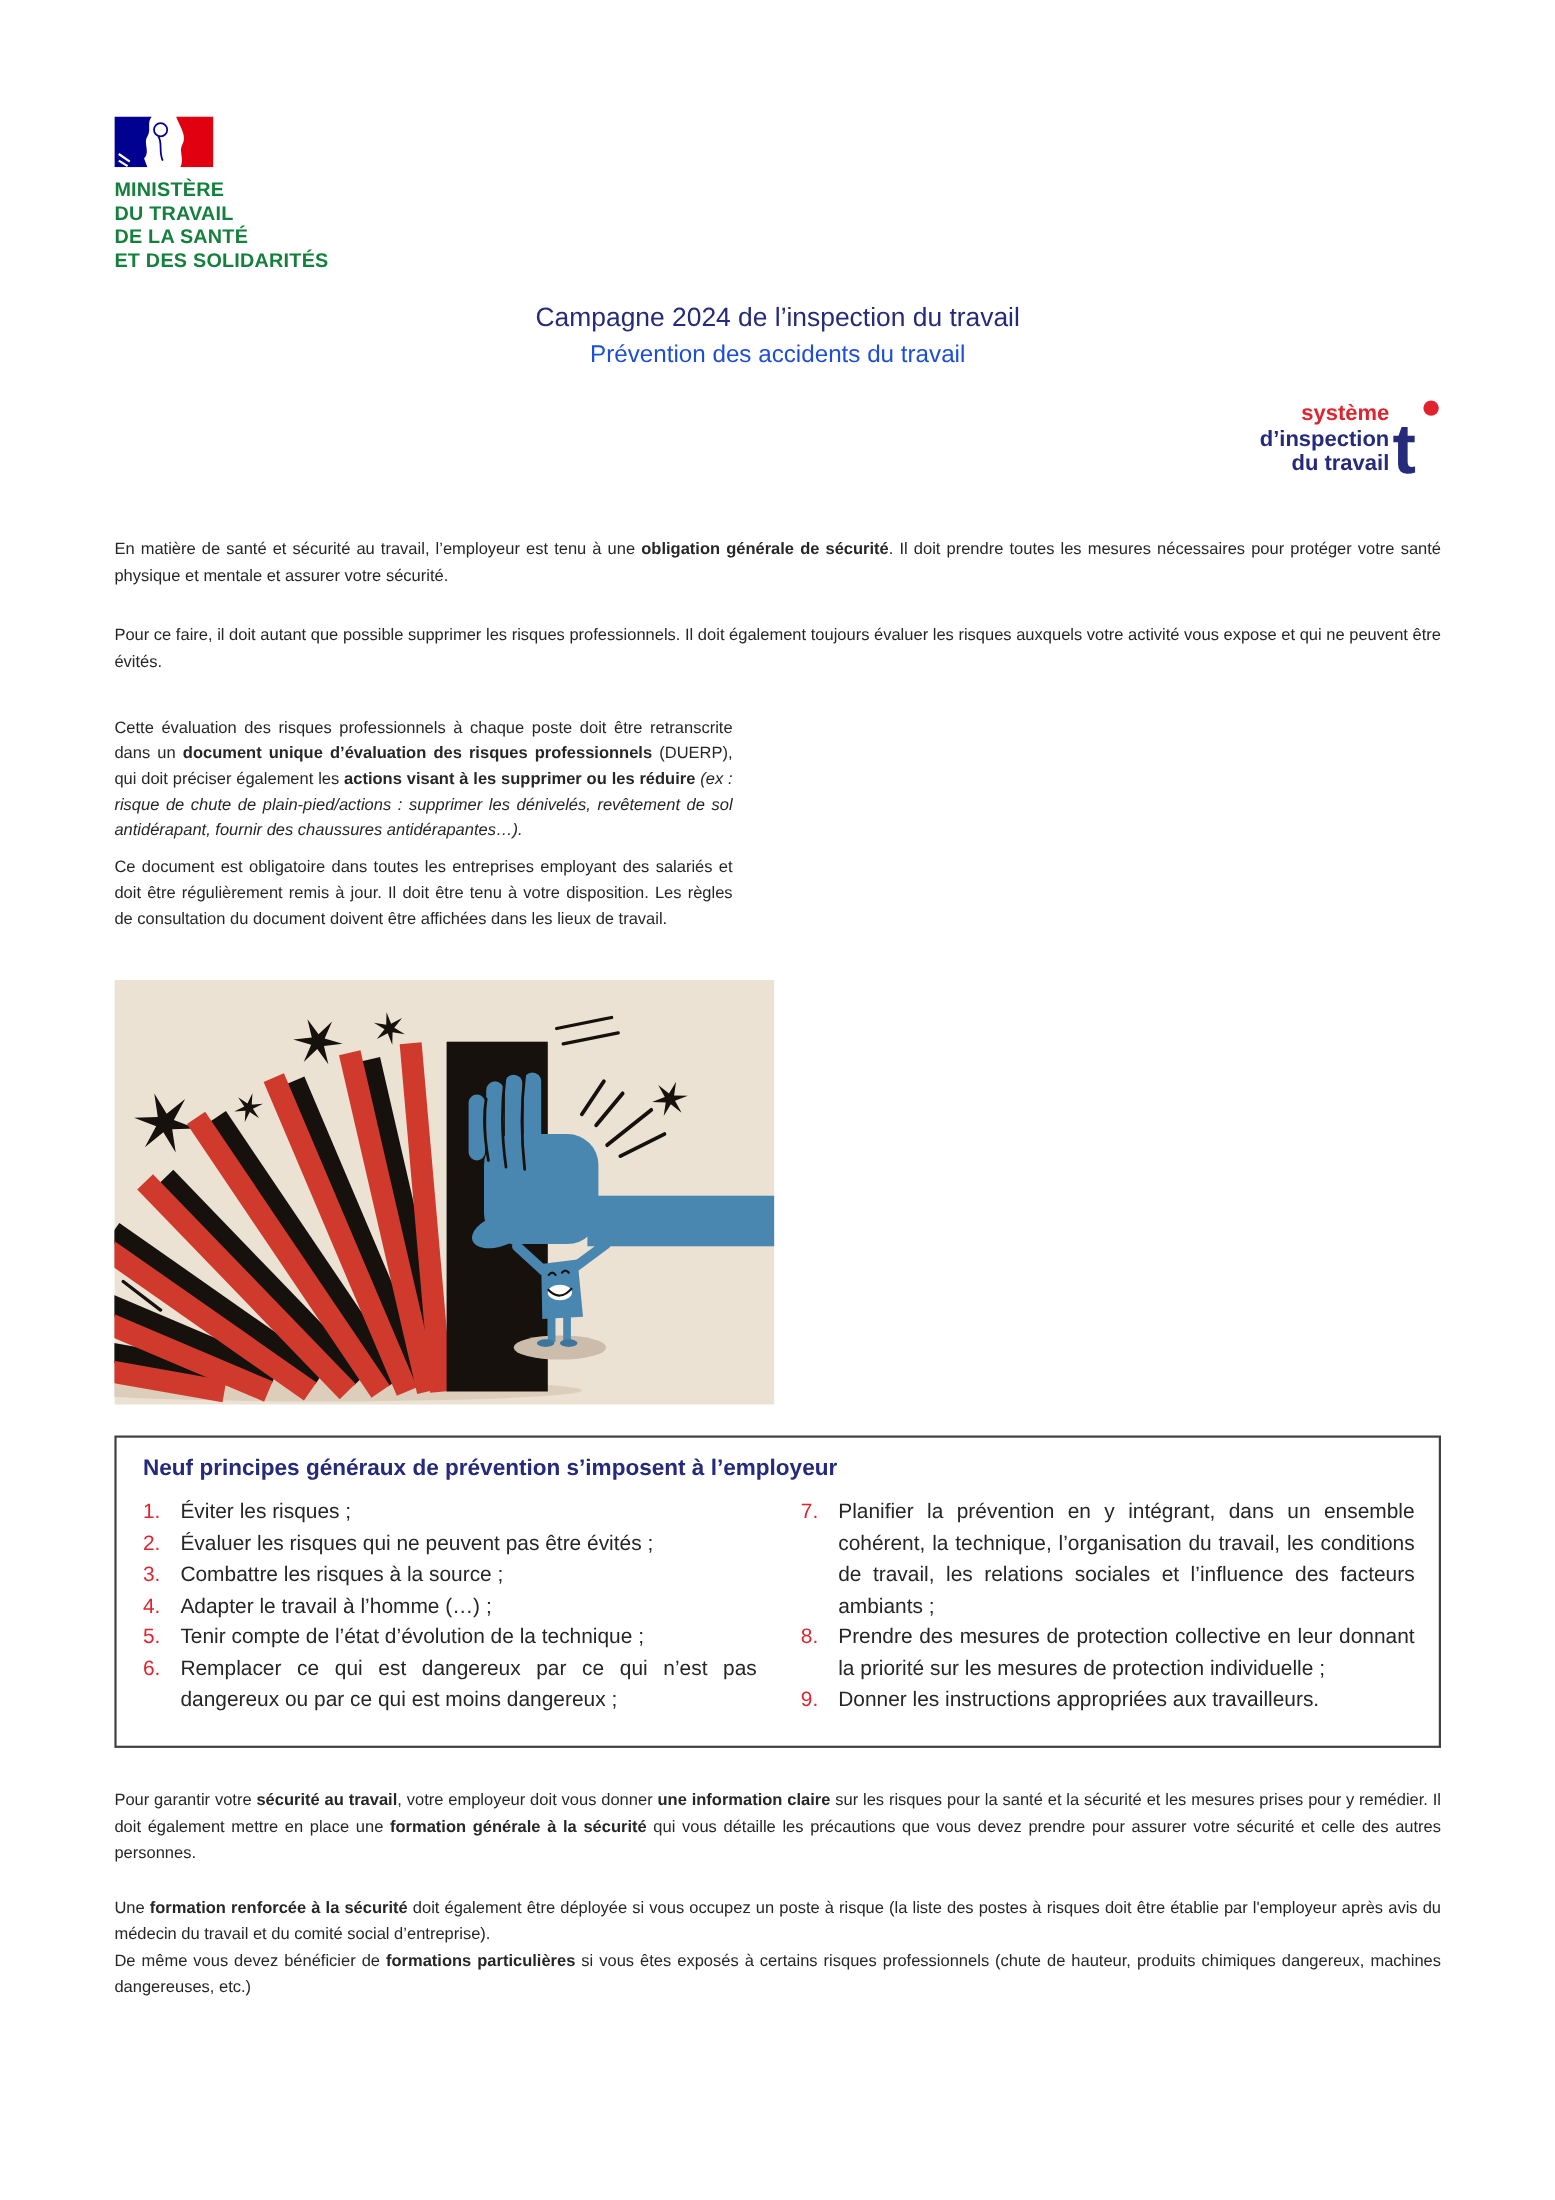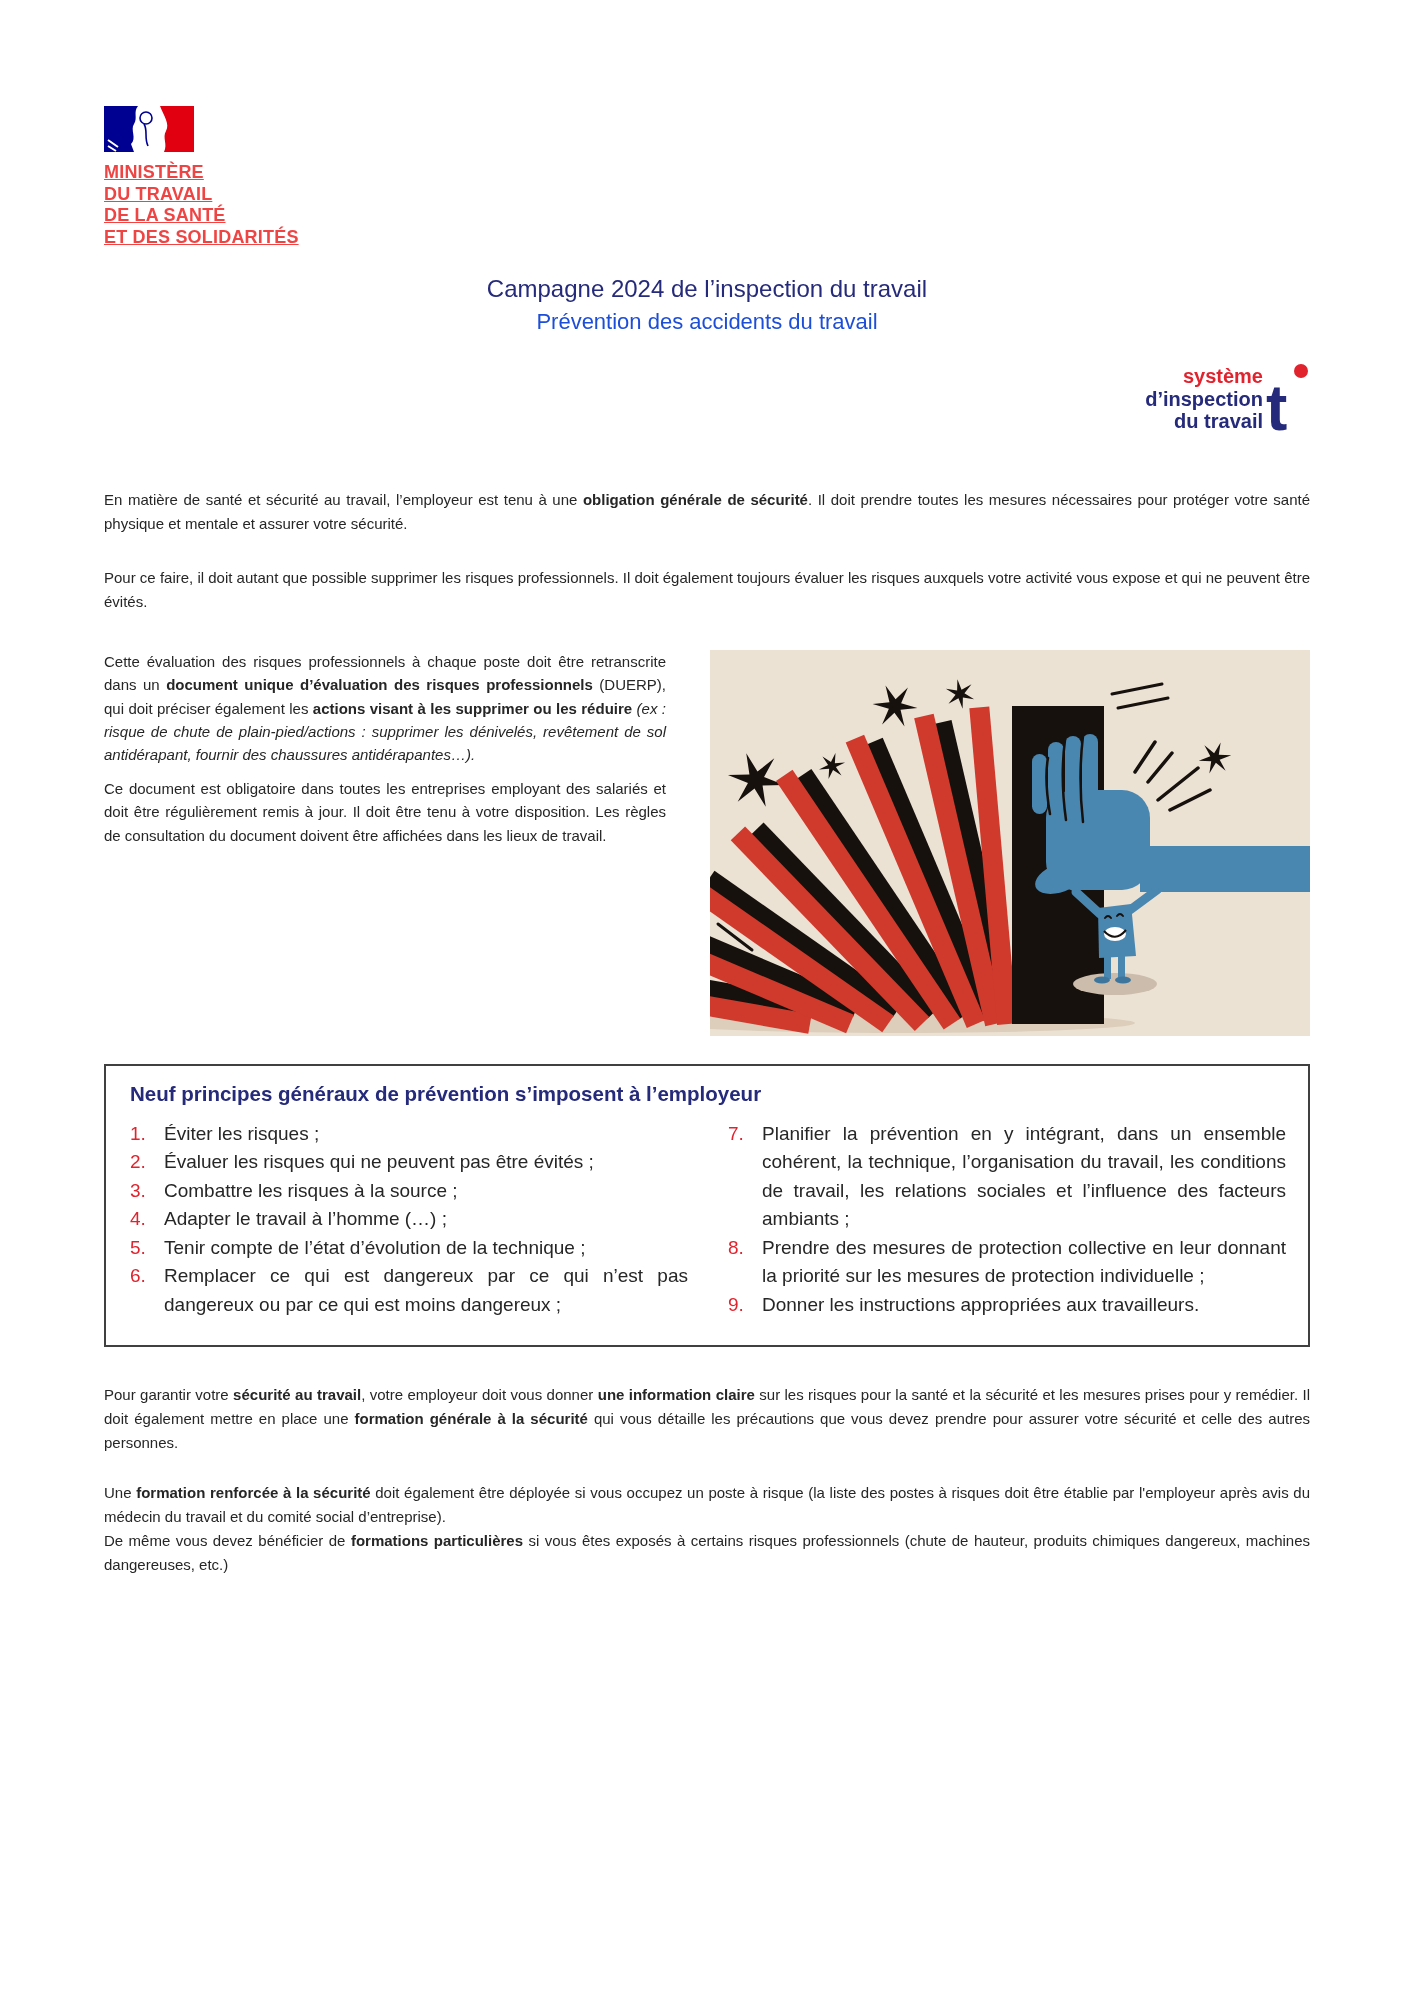--- a/index.html
+++ b/index.html
@@ -6,21 +6,21 @@
   body { background:#888; }
   .page {
     position:relative; width:1414px; height:2000px; margin:0 auto;
     background:#ffffff; overflow:hidden;
     font-family:"Liberation Sans", sans-serif; color:#262626;
     padding:106px 104px 0 104px;
   }
   
   .gov-block { width:320px; }
   .flag-svg { display:block; width:90px; height:46px; }
-  .ministry-name { margin-top:10px; font-size:18px; font-weight:700; line-height:1.2; color:#ef4444; letter-spacing:.2px;text-decoration:underline; }
+  .ministry-name { margin-top:10px; font-size:18px; font-weight:700; line-height:1.2; color:#15803d; letter-spacing:.2px; }
   .motto { margin-top:10px; margin-left:4px; font-family:"Liberation Serif", serif; font-style:italic; font-size:13px; line-height:1.18; color:#1c1c1c; }
   
   .campaign { text-align:center; margin-top:26px; line-height:1.25; }
   .campaign-l1 { color:#252a7a; font-size:24px; }
   .campaign-l2 { color:#1d4ed8; font-size:22px; margin-top:4px; }
   
   .sit { display:flex; justify-content:flex-end; align-items:center; margin-top:28px; }
   .sit-words { text-align:right; font-weight:700; font-size:20px; line-height:1.12; }
   .sit-w1 { color:#e1232e; }
   .sit-w2, .sit-w3 { color:#252a7a; }
@@ -28,21 +28,21 @@
   .sit-t .t-letter { position:absolute; left:0; bottom:-6px; font-size:64px; font-weight:700; color:#252a7a; line-height:1; }
   .sit-t .t-dot { position:absolute; top:0; right:2px; width:14px; height:14px; border-radius:50%; background:#e1232e; }
   
   .main-title { text-align:center; color:#252a7a; font-size:33px; font-weight:700; margin-top:52px; letter-spacing:.2px; }
   .para { font-size:15px; line-height:1.6; text-align:justify; }
   .b { font-weight:700; }
   .i { font-style:italic; }
   .p1 { margin-top:54px; }
   .p2 { margin-top:30px; }
   
-  .two-col { display:flex; gap:44px; margin-top:36px; }
+  .two-col { display:flex; gap:44px; margin-top:36px;flex-direction:column; }
   .col-text { width:562px; }
   .col-text .para { line-height:1.56; }
   .col-text .para + .para { margin-top:10px; }
   .col-img { width:600px; }
   .col-img svg { display:block; width:600px; height:386px; }
   
   .principles-box { margin-top:28px; border:2px solid #404040; padding:16px 22px 26px 24px; }
   .box-title { color:#252a7a; font-size:20.5px; font-weight:700; }
   .box-cols { display:flex; gap:40px; margin-top:14px; }
   .box-col { flex:1; }

